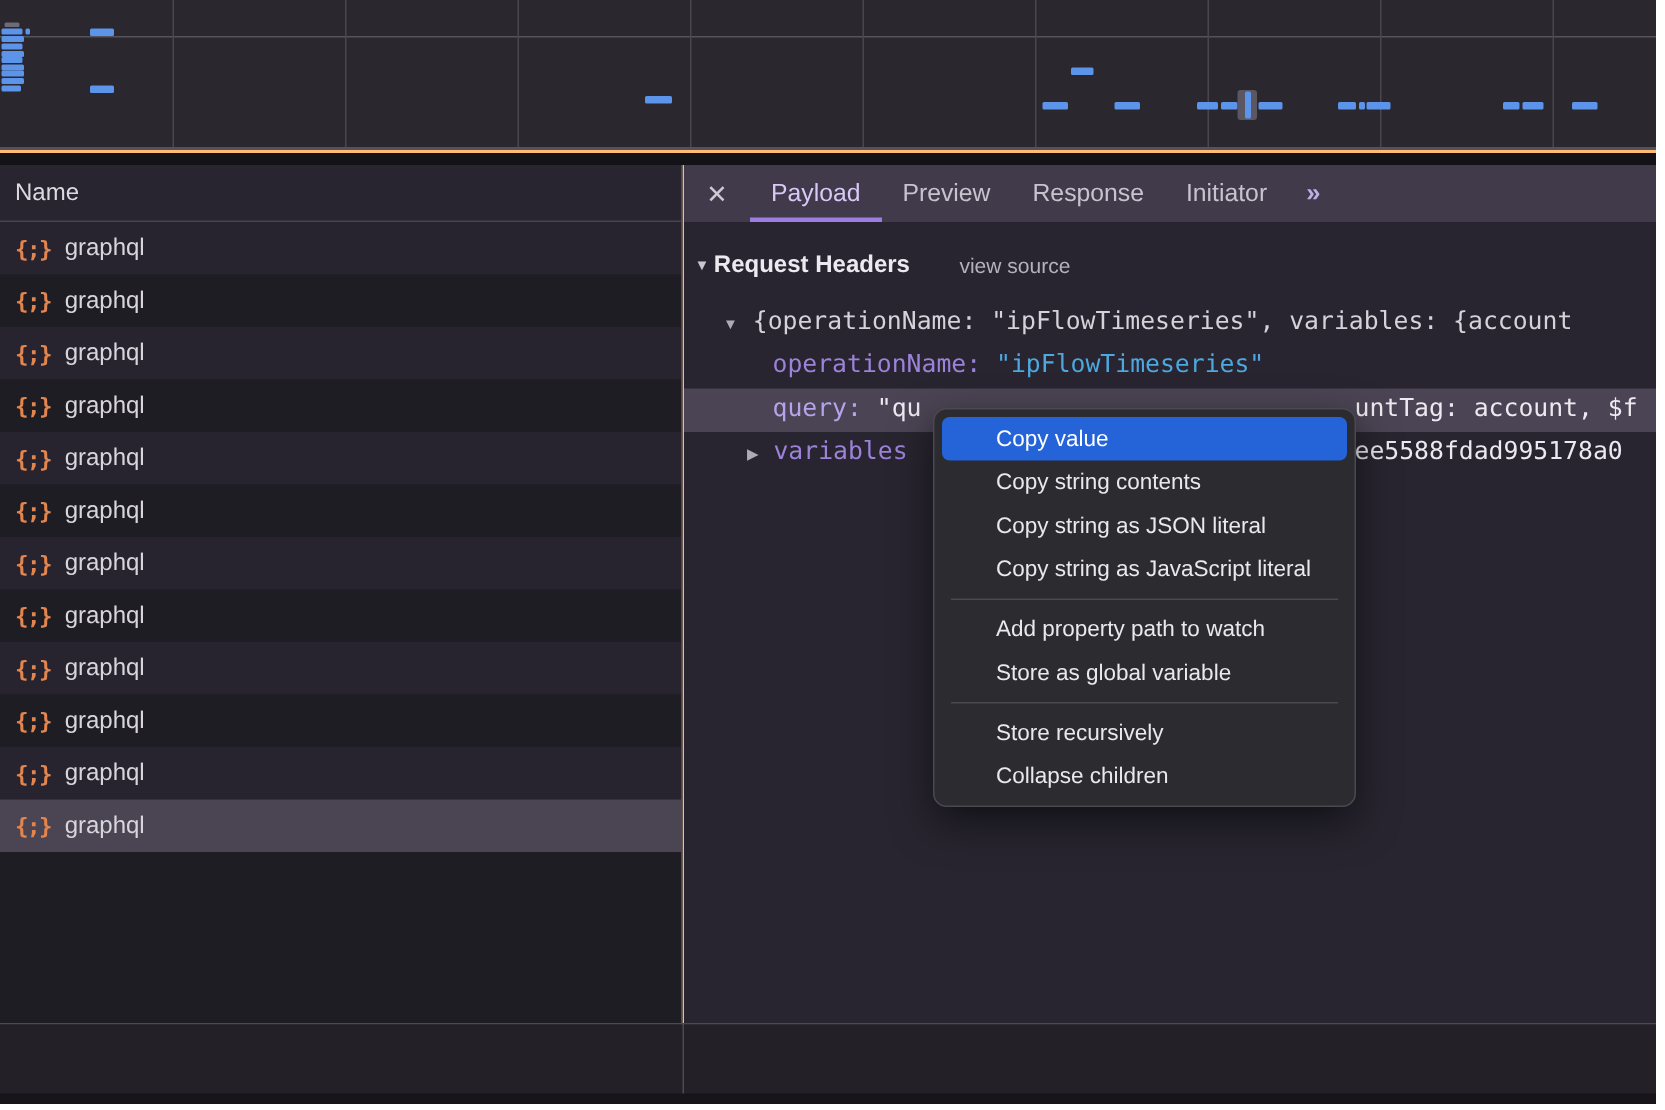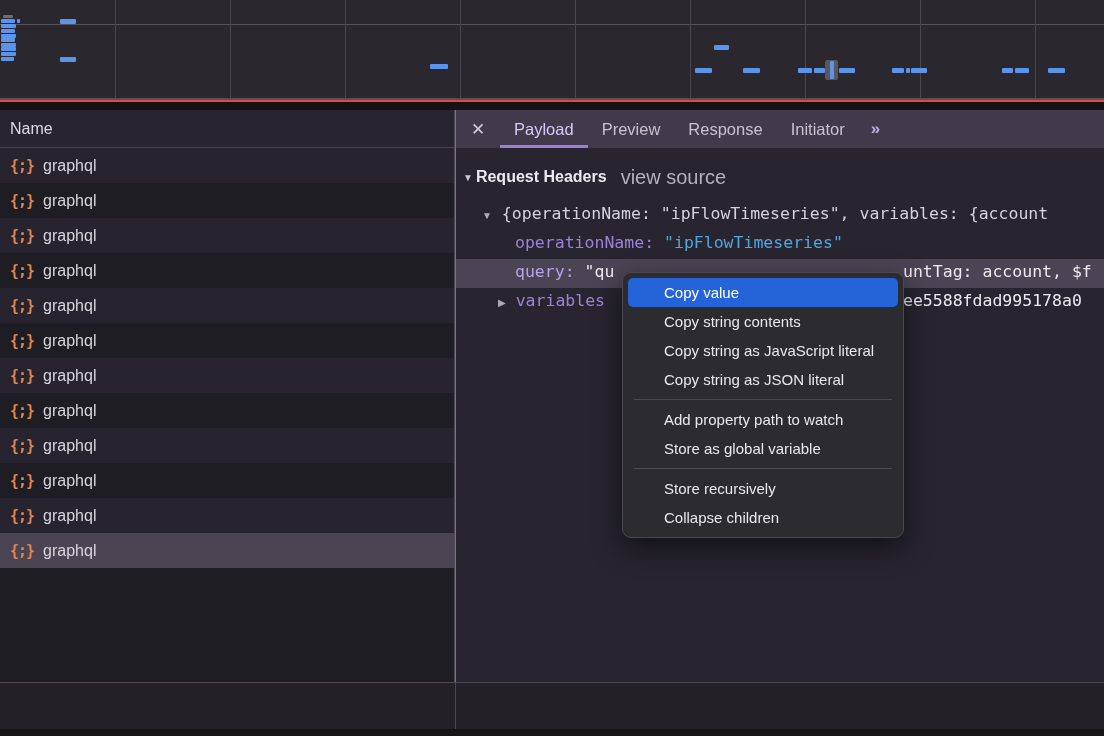--- a/index.html
+++ b/index.html
@@ -1,19 +1,19 @@
 <!DOCTYPE html>
 <html><head>
 <meta charset="utf-8">
 <style>
   * { margin:0; padding:0; box-sizing:border-box; }
   html,body { background:#ffffff; }
   body { font-family:"Liberation Sans", sans-serif; }
   #stage { position:relative; width:1110px; height:740px; background:#ffffff; overflow:hidden; }
-  #devtools { position:absolute; left:0; top:0; width:1104px; height:736px; background:#ef4444; }
+  #devtools { position:absolute; left:0; top:0; width:1104px; height:736px; background:#fdba74; }
 
   
   #waterfall { position:absolute; left:0; top:0; width:1104px; height:100px; background:#2a272e; border-bottom:2px solid #55525a; overflow:hidden; }
   .vgrid { position:absolute; top:0; bottom:0; width:1px; background:#49464e; }
   #wf-hline { position:absolute; left:0; right:0; top:24px; height:1px; background:#56535b; }
   .wf-bar { position:absolute; border-radius:1px; }
   #wf-marker { position:absolute; background:#5a5662; border-radius:2px; }
   #wf-marker-bar { position:absolute; border-radius:1px; }
   #wf-gap { position:absolute; left:0; top:102px; width:1104px; height:8px; background:#131216; }
 
@@ -31,21 +31,21 @@
   #right-panel { position:absolute; left:456px; top:110px; width:648px; height:626px; background:#282530; overflow:hidden; }
   #tabbar { height:38px; background:#403a4b; display:flex; align-items:stretch; }
   #tab-close { width:44px; display:flex; align-items:center; justify-content:center; color:#cdcad4; font-size:17px; cursor:pointer; }
   .tab { display:flex; align-items:center; padding:0 14px; color:#c7c3ce; font-size:16.5px; cursor:pointer; border-bottom:3px solid transparent; border-top:3px solid transparent; }
   .tab.selected { color:#d8c9f7; border-bottom-color:#9d7ce4; }
   #tab-overflow { display:flex; align-items:center; padding:0 12px; color:#bdaee6; font-size:17px; font-weight:bold; letter-spacing:-2px; cursor:pointer; }
 
   #payload-section { position:absolute; left:0; top:52px; height:30px; display:flex; align-items:center; gap:6px; padding-left:7px; }
   #payload-title { color:#eceaf0; font-weight:bold; font-size:16px; display:flex; align-items:center; }
   .tri { font-size:10px; color:#c9c6cf; margin-right:3px; }
-  #view-source { color:#b4b1bb; font-size:20px; margin-left:8px; cursor:pointer; }
+  #view-source { color:#b4b1bb; font-size:14px; margin-left:27px; cursor:pointer; }
 
   .tree-row { position:absolute; left:0; width:648px; height:29px; font-family:"DejaVu Sans Mono", monospace; font-size:16.5px; color:#d5d3d9; white-space:nowrap; overflow:hidden; }
   .tree-row .inner { position:absolute; top:3px; }
   .tree-tri { font-size:10px; color:#aeabb6; font-family:"Liberation Sans", sans-serif; }
   .k { color:#9d82da; }
   .s { color:#4da7e0; }
   .row-selected { background:#4b4454; }
   .row-selected .k { color:#b5a4ea; }
   .frag-right { position:absolute; top:3px; left:447px; color:#eceaf0; }
 
@@ -221,22 +221,22 @@
 
     <div id="footer-line"></div>
     <div id="footer"></div>
     <div id="footer-divider"></div>
     <div id="bottom-strip"></div>
   </div>
 
   <div id="context-menu">
       <div class="menu-item highlighted">Copy value</div>
       <div class="menu-item">Copy string contents</div>
+      <div class="menu-item">Copy string as JSON literal</div>
       <div class="menu-item">Copy string as JavaScript literal</div>
-      <div class="menu-item">Copy string as JSON literal</div>
       <div class="menu-divider"></div>
       <div class="menu-item">Add property path to watch</div>
       <div class="menu-item">Store as global variable</div>
       <div class="menu-divider"></div>
       <div class="menu-item">Store recursively</div>
       <div class="menu-item">Collapse children</div>
     </div>
 </div>
 
 </body></html>

